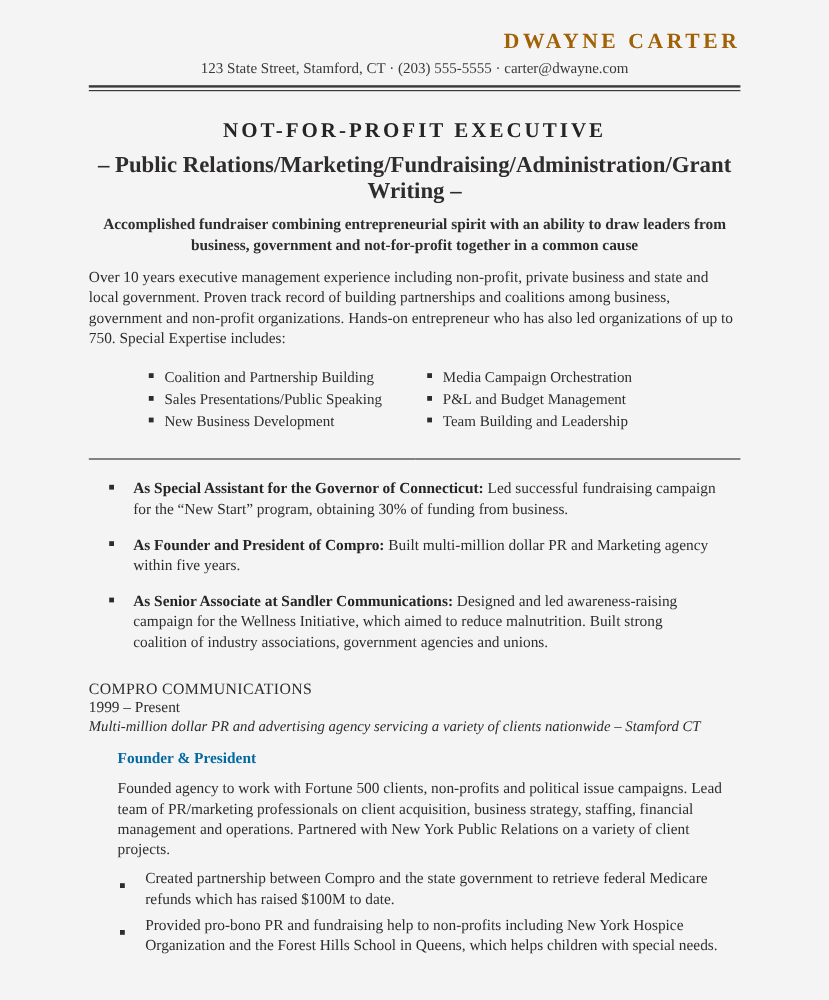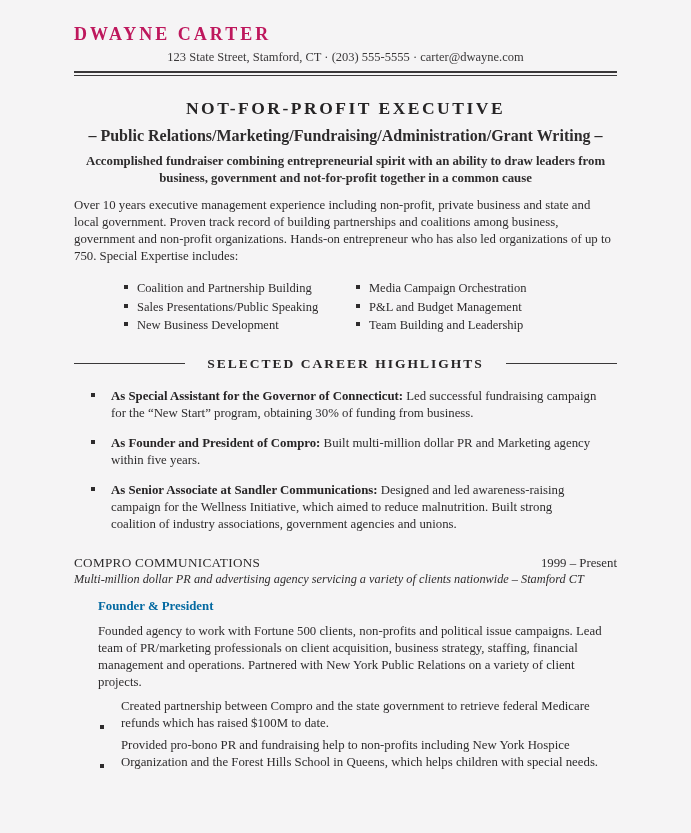--- a/index.html
+++ b/index.html
@@ -12,25 +12,25 @@
     overflow: hidden;
   }
   .page {
     box-sizing: border-box;
     width: 691px;
     height: 833px;
     padding: 24px 74px 0 74px;
   }
   
   .name {
-    text-align: left;
+    text-align: right;
     font-size: 18px;
     font-weight: bold;
     letter-spacing: 3px;
-    color: #be185d;
+    color: #a16207;
     margin: 0 0 5px 0;
   }
   .contact {
     text-align: center;
     font-size: 12.5px;
     margin: 0;
     color: #3a3839;
   }
   .double-rule {
     margin-top: 6px;
@@ -43,21 +43,21 @@
     margin: 22px 0 0 0;
     text-align: center;
     font-size: 17.5px;
     font-weight: bold;
     letter-spacing: 2.5px;
     color: #262425;
   }
   .subtitle {
     margin: 8px 0 0 0;
     text-align: center;
-    font-size: 16px;
+    font-size: 19px;
     font-weight: bold;
     color: #2e2c2d;
   }
   .tagline {
     margin: 8px 8px 0 8px;
     text-align: center;
     font-size: 12.8px;
     font-weight: bold;
     line-height: 17px;
     color: #2e2c2d;
@@ -117,20 +117,21 @@
   .hl-item .sq { margin-right: 16px; }
   .hl-item p { margin: 0; }
   .hl-item b { color: #262425; }
   
   .employer-row {
     display: flex;
     justify-content: space-between;
     align-items: baseline;
     margin-top: 22px;
     font-size: 13.2px;
+    flex-direction: column;
   }
   .employer { letter-spacing: 0.3px; }
   .dates { font-size: 12.8px; }
   .firm-desc {
     margin: 1px 0 0 0;
     font-style: italic;
     font-size: 12.3px;
   }
   .role {
     margin: 12px 0 0 24px;
@@ -139,21 +140,21 @@
     color: #0369a1;
   }
   .overview {
     margin: 9px 0 0 24px;
     font-size: 12.8px;
     line-height: 17px;
   }
   .job-bullets { list-style: none; margin: 7px 0 0 26px; padding: 0; }
   .jb-item {
     display: flex;
-    align-items: flex-end;
+    align-items: center;
     margin-bottom: 5px;
     font-size: 12.8px;
     line-height: 17px;
   }
   .jb-item .sq { margin-right: 17px; }
   .jb-item p { margin: 0; }
 </style>
 </head>
 <body>
 
@@ -199,21 +200,20 @@
       </li>
       <li class="exp-item">
         <span class="sq"></span>
         <span>Team Building and Leadership</span>
       </li>
     </ul>
   </div>
 
   <div class="sect">
     <span class="line"></span>
-    <h2>SELECTED CAREER HIGHLIGHTS</h2>
     <span class="line"></span>
   </div>
 
   <ul class="highlights">
     <li class="hl-item">
       <span class="sq"></span>
       <p><b>As Special Assistant for the Governor of Connecticut:</b> <span>Led successful fundraising campaign for the “New Start” program, obtaining 30% of funding from business.</span></p>
     </li>
     <li class="hl-item">
       <span class="sq"></span>

